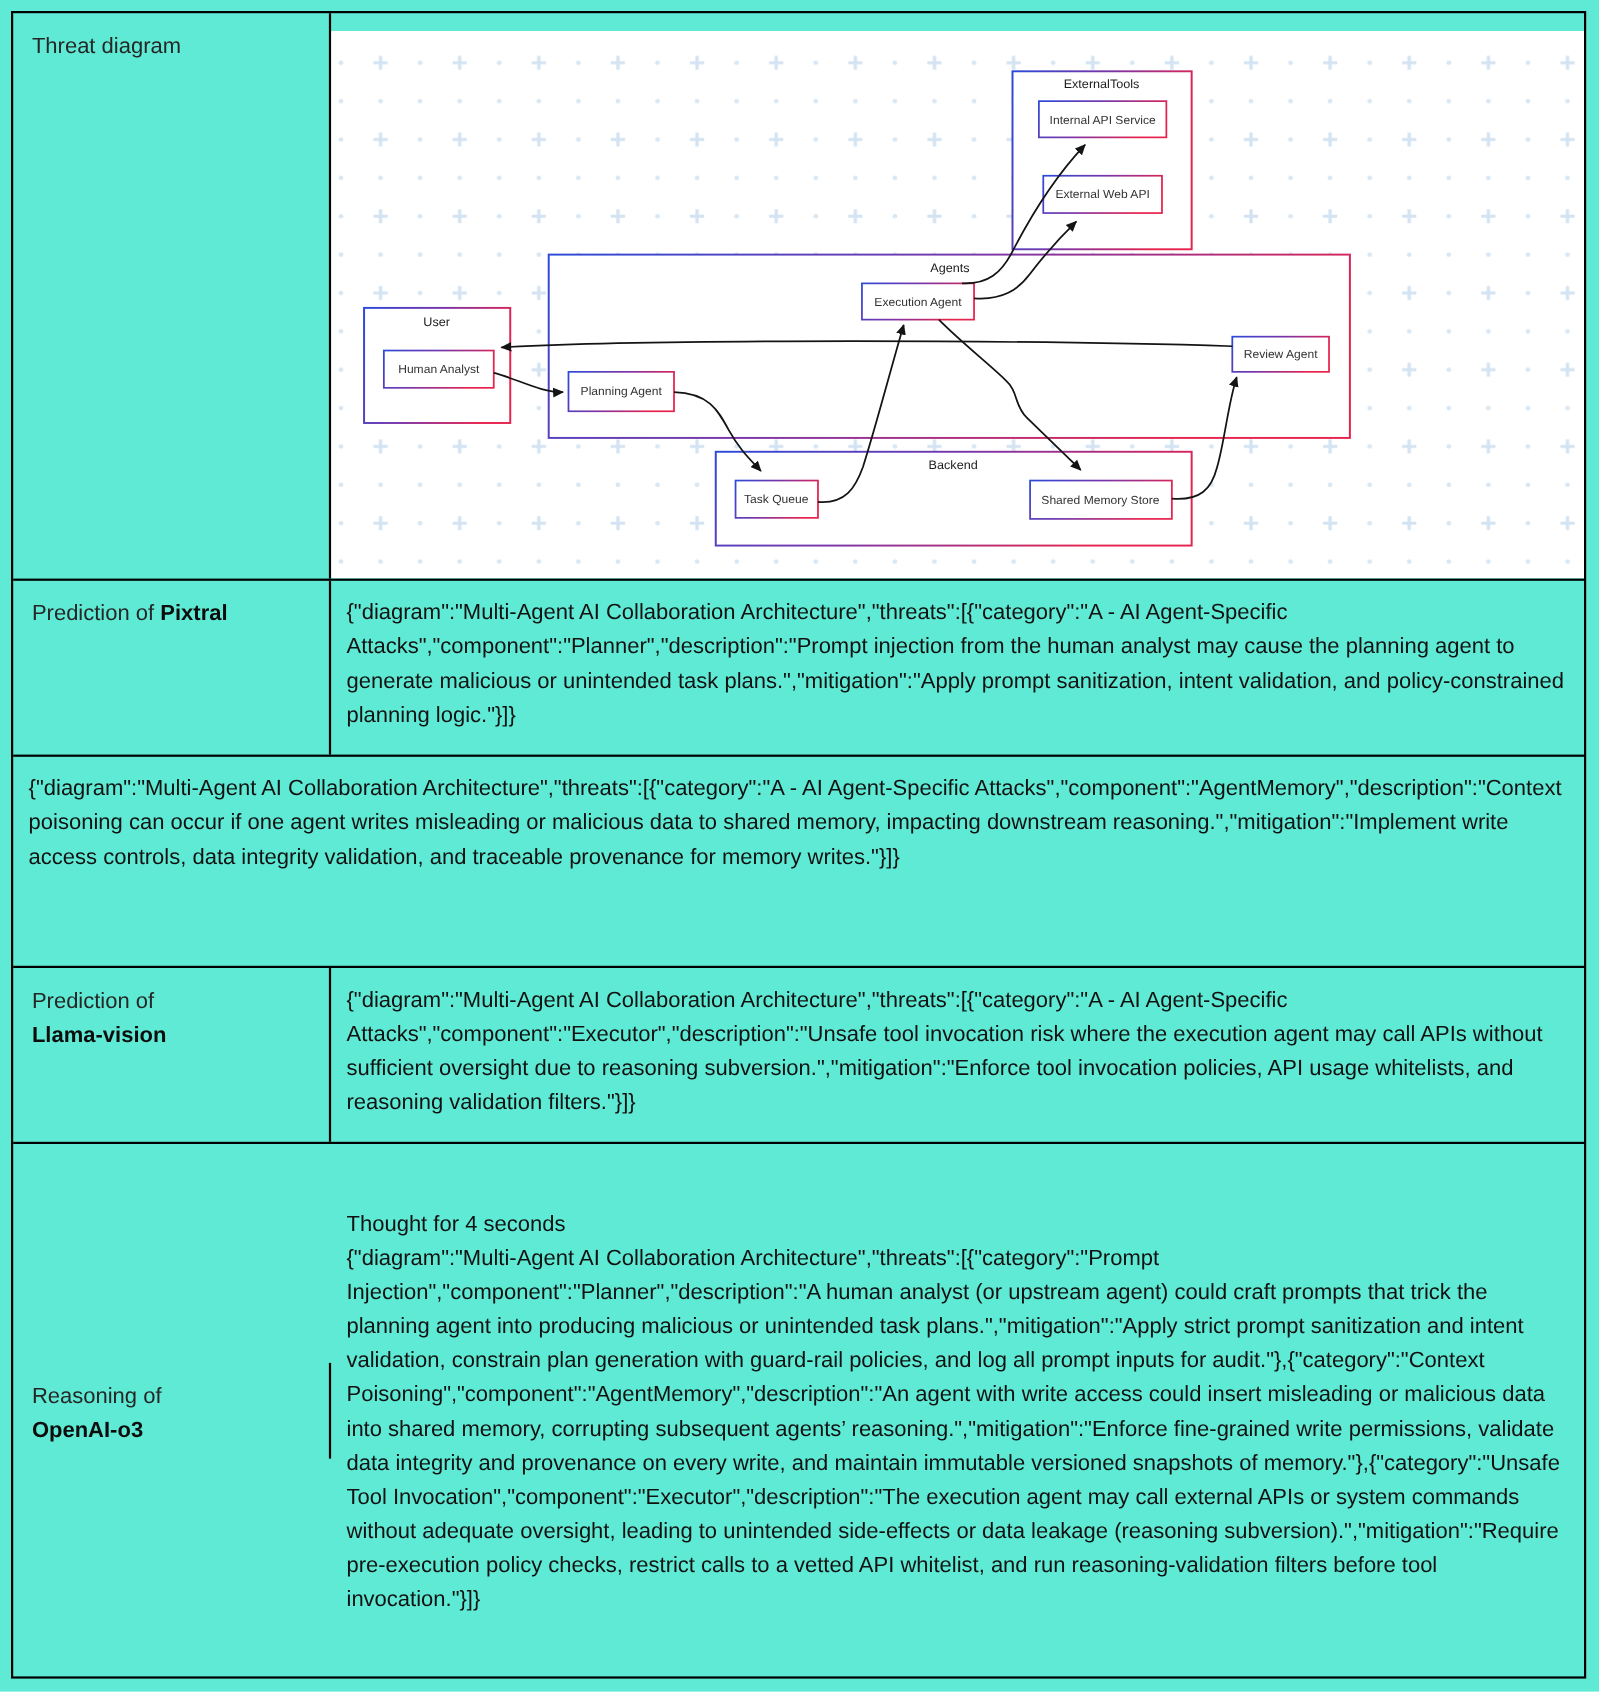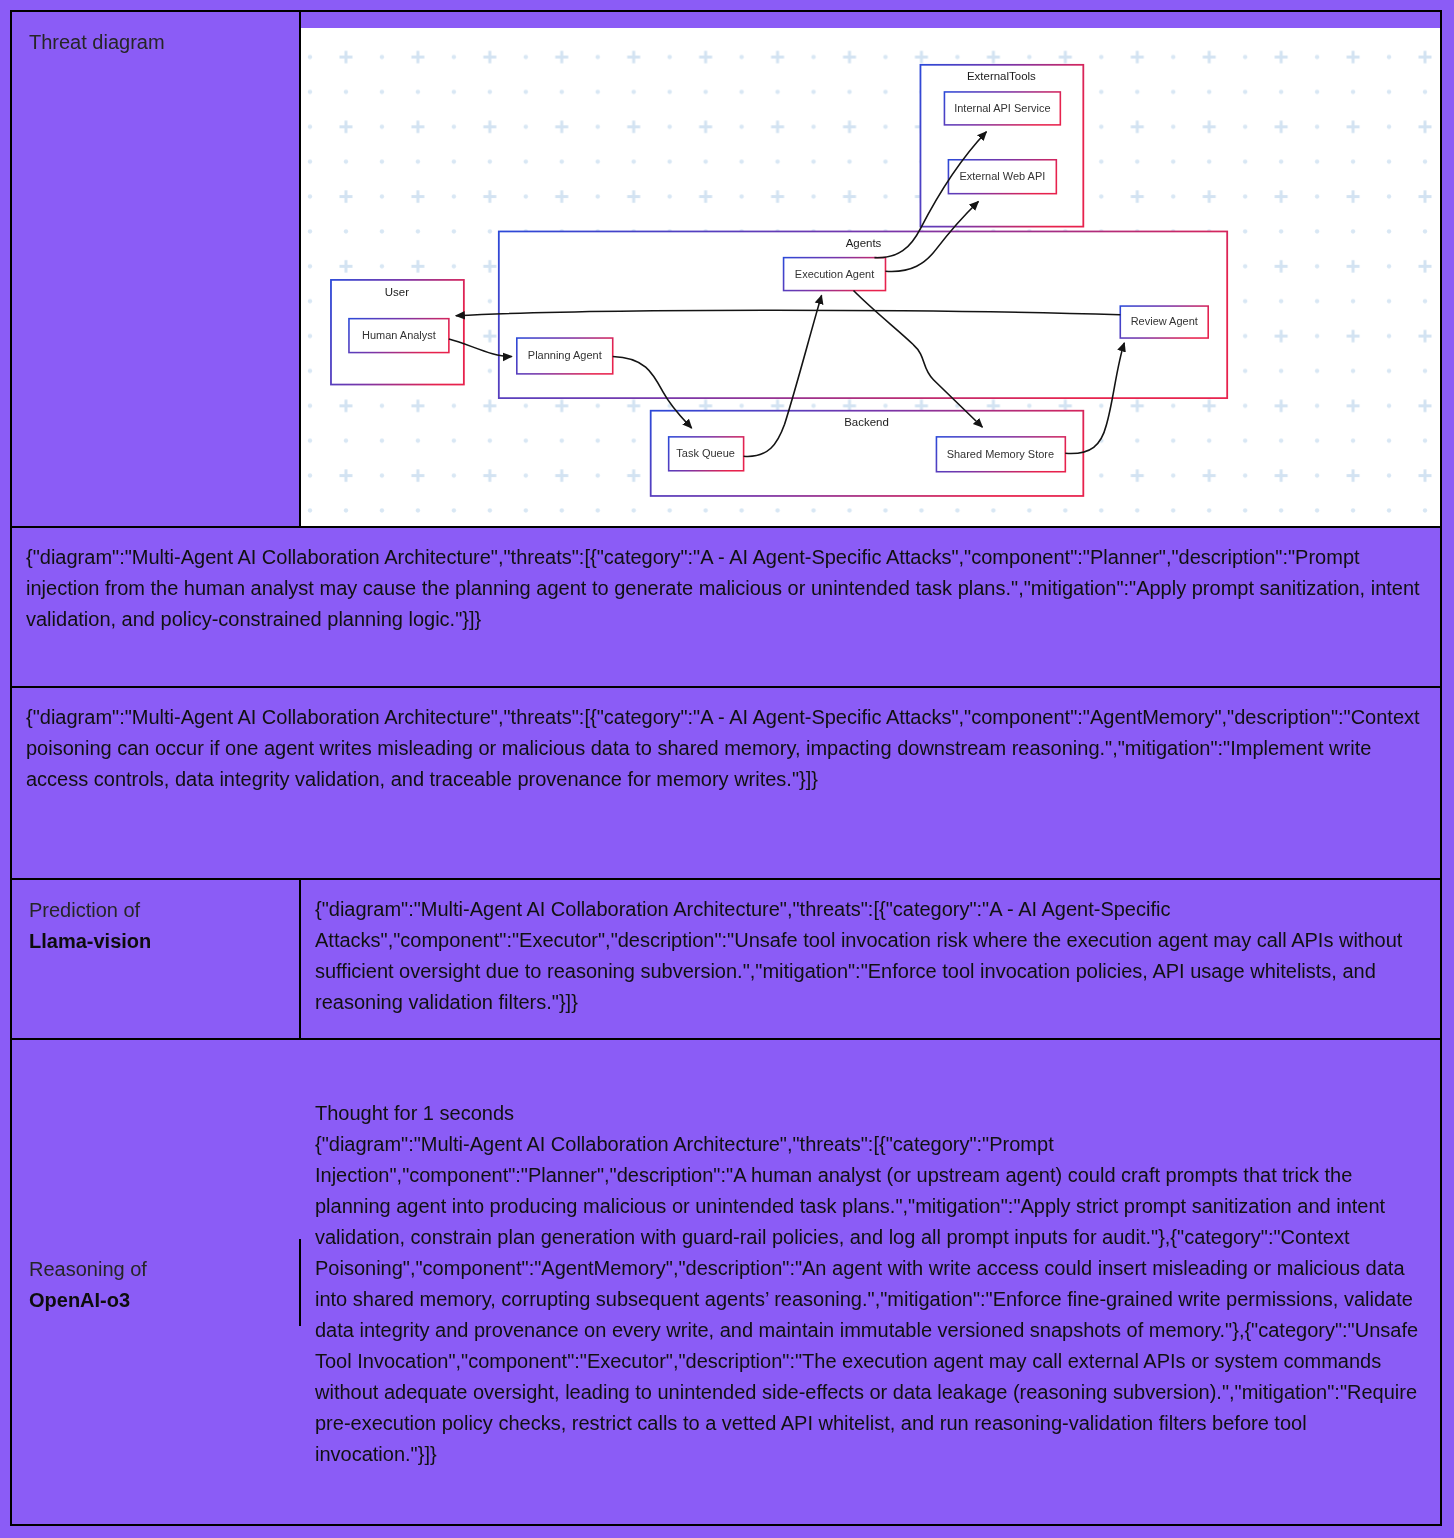--- a/index.html
+++ b/index.html
@@ -2,21 +2,21 @@
 <html style="--border-blue: #2c49d8; --border-mid: #7a35a8; --border-red: #e7224d; --arrow: #141414; --grid-dot: #d8e7f4; --grid-plus: #d3e3f2; --squiggle: #e03131; --table-border: #000000; --text: #111111;"><head>
 <meta charset="utf-8">
 <style>
   :root{
     --border-blue:#2c49d8; --border-mid:#7a35a8; --border-red:#e7224d;
     --arrow:#141414; --grid-dot:#d8e7f4; --grid-plus:#d3e3f2; --squiggle:#e03131;
     --table-border:#000000; --text:#111111; --label-text:#262626;
   }
   html,body{margin:0;padding:0;background:#ffffff;}
   body{font-family:"Liberation Sans",sans-serif;color:var(--text);}
-  .page{position:relative;width:1454px;height:1538px;background:#8b5cf6;overflow:hidden;}
+  .page{position:relative;width:1454px;height:1538px;background:#5eead4;overflow:hidden;}
   .doc-table{position:absolute;left:10px;top:10px;width:1432px;height:1516px;
     border:2px solid var(--table-border);box-sizing:border-box;display:flex;flex-direction:column;}
   .row{display:flex;border-bottom:2px solid var(--table-border);box-sizing:border-box;flex:0 0 auto;}
   .row:last-child{border-bottom:none;flex:1 1 auto;min-height:0;align-items:center;}
   .cell-label{width:289px;flex:0 0 289px;border-right:2px solid var(--table-border);
     box-sizing:border-box;padding:15px 10px 10px 17px;font-size:20px;line-height:31px;color:var(--label-text);}
   .cell-label b{color:#0d0d0d;}
   .cell-content{flex:1 1 auto;box-sizing:border-box;padding:14px 16px 10px 14px;
     font-size:20px;line-height:31px;color:var(--text);overflow-wrap:break-word;overflow:hidden;}
   .diagram-cell{padding:0;position:relative;margin-top:16px;}
@@ -106,20 +106,24 @@
           <text class="node-label" x="864" y="307">Review Agent</text>
           <text class="node-label" x="98" y="321">Human Analyst</text>
           <text class="node-label" x="264" y="342">Planning Agent</text>
           <text class="node-label" x="405" y="443">Task Queue</text>
           <text class="node-label" x="700" y="444">Shared Memory Store</text>
         </svg>
       </div>
     </div>
 
     <div class="row" style="height:160px;">
+      <div class="cell-label">
+        <span>Prediction of</span>
+        <b>Pixtral</b>
+      </div>
       <div class="cell-content">{"diagram":"Multi-Agent AI Collaboration Architecture","threats":[{"category":"A - AI Agent-Specific Attacks","component":"Planner","description":"Prompt injection from the human analyst may cause the planning agent to generate malicious or unintended task plans.","mitigation":"Apply prompt sanitization, intent validation, and policy-constrained planning logic."}]}</div>
     </div>
 
     <div class="row" style="height:192px;">
       <div class="cell-content">{"diagram":"Multi-Agent AI Collaboration Architecture","threats":[{"category":"A - AI Agent-Specific Attacks","component":"AgentMemory","description":"Context poisoning can occur if one agent writes misleading or malicious data to shared memory, impacting downstream reasoning.","mitigation":"Implement write access controls, data integrity validation, and traceable provenance for memory writes."}]}</div>
     </div>
 
     <div class="row" style="height:160px;">
       <div class="cell-label">
         <span>Prediction of</span><br>
@@ -127,19 +131,19 @@
       </div>
       <div class="cell-content">{"diagram":"Multi-Agent AI Collaboration Architecture","threats":[{"category":"A - AI Agent-Specific Attacks","component":"Executor","description":"Unsafe tool invocation risk where the execution agent may call APIs without sufficient oversight due to reasoning subversion.","mitigation":"Enforce tool invocation policies, API usage whitelists, and reasoning validation filters."}]}</div>
     </div>
 
     <div class="row">
       <div class="cell-label">
         <span>Reasoning of</span><br>
         <b>OpenAI-o3</b>
       </div>
       <div class="cell-content">
-        <div>Thought for 1 seconds</div>
+        <div>Thought for 4 seconds</div>
         <div>{"diagram":"Multi-Agent AI Collaboration Architecture","threats":[{"category":"Prompt Injection","component":"Planner","description":"A human analyst (or upstream agent) could craft prompts that trick the planning agent into producing malicious or unintended task plans.","mitigation":"Apply strict prompt sanitization and intent validation, constrain plan generation with guard-rail policies, and log all prompt inputs for audit."},{"category":"Context Poisoning","component":"AgentMemory","description":"An agent with write access could insert misleading or malicious data into shared memory, corrupting subsequent agents’ reasoning.","mitigation":"Enforce fine-grained write permissions, validate data integrity and provenance on every write, and maintain immutable versioned snapshots of memory."},{"category":"Unsafe Tool Invocation","component":"Executor","description":"The execution agent may call external APIs or system commands without adequate oversight, leading to unintended side-effects or data leakage (reasoning subversion).","mitigation":"Require pre-execution policy checks, restrict calls to a vetted API whitelist, and run reasoning-validation filters before tool invocation."}]}</div>
       </div>
     </div>
 
   </div>
 </div>
 
 </body></html>

